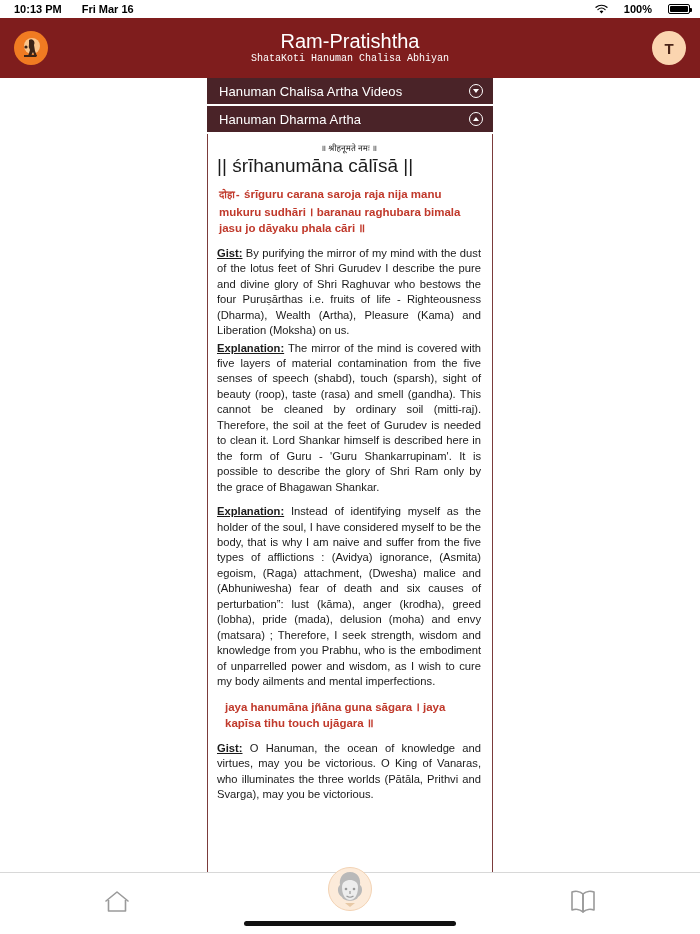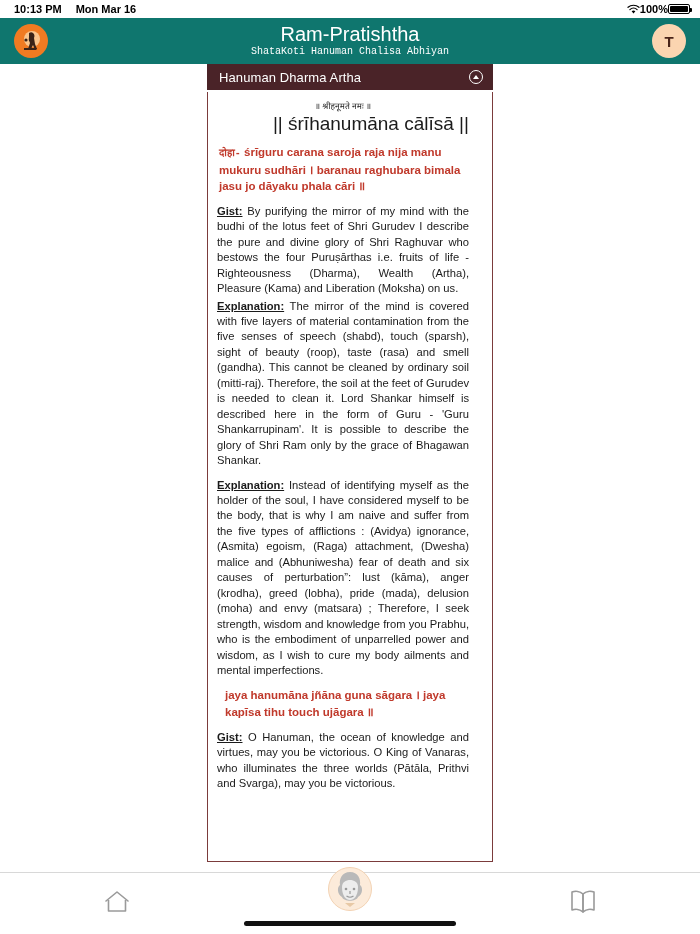--- a/index.html
+++ b/index.html
@@ -12,37 +12,37 @@
   .screen { position: relative; width: 700px; height: 934px; background:#fff; }
 
   
   .statusbar {
     height: 18px; width: 100%;
     display: flex; align-items: center; justify-content: space-between;
     padding: 0 10px 0 14px;
     font-size: 11px; font-weight: bold; color: #000;
     background: #ffffff;
   }
-  .sb-left { display: flex; align-items: center; gap: 14px; }
-  .sb-right { display: flex; align-items: center; gap: 0; }
+  .sb-left { display: flex; align-items: center; gap: 20px; }
+  .sb-right { display: flex; align-items: center; gap: 16px; }
   .wifi-glyph { display:inline-block; width:13px; height:11px; position:relative; }
   .wifi-glyph svg { display:block; }
   .battery {
     width: 22px; height: 10px; border: 1px solid #000; border-radius: 2px;
     position: relative; background: #fff;
   }
   .battery::after{
     content:""; position:absolute; right:-3px; top:3px;
     width:2px; height:4px; background:#000; border-radius:0 1px 1px 0;
   }
   .battery i { display:block; position:absolute; left:1px; top:1px; bottom:1px; width:18px; background:#000; border-radius:1px; }
 
   
   .appbar {
-    height: 46px; background: #0f766e;
+    height: 60px; background: #7f1d1d;
     display: flex; align-items: center; justify-content: space-between;
     padding: 0 14px; position: relative;
   }
   .logo-circle {
     width: 34px; height: 34px; border-radius: 50%;
     background: #F07B22; display:flex; align-items:center; justify-content:center;
     overflow:hidden; flex: 0 0 34px;
   }
   .avatar-circle {
     width: 34px; height: 34px; border-radius: 50%;
@@ -70,24 +70,24 @@
                display:flex; align-items:center; justify-content:center; flex:0 0 14px; }
   .tri-down { width:0;height:0;border-left:3.5px solid transparent;border-right:3.5px solid transparent;border-top:4.5px solid #fff; }
   .tri-up { width:0;height:0;border-left:3.5px solid transparent;border-right:3.5px solid transparent;border-bottom:4.5px solid #fff; }
 
   .panel {
     border: 1px solid #7B3B3B;
     border-top: none;
     background: #ffffff;
     height: calc(100% - 54px - 46px);
     overflow: hidden;
-    padding: 8px 23px 0 9px;
+    padding: 8px 11px 0 9px;
   }
   .invocation { text-align:center; font-size:8.5px; color:#222; margin-bottom: 2px; }
-  .doc-title { text-align:right; font-size:19px; color:#1b1b1b; margin: 2px 0 9px; font-weight:400; }
+  .doc-title { text-align:left; font-size:19px; color:#1b1b1b; margin: 2px 0 9px; font-weight:400; }
 
   .verse {
     color: #C0392B; font-weight: bold; font-size: 11.5px; line-height: 1.45;
     margin: 0 0 9px 0; padding-left: 2px;
   }
   .verse.indent { padding-left: 8px; }
   .verse .dev { font-size: 10px; font-family: Liberation Mono, monospace; }
 
   .para {
     font-size: 11.2px; color: #1a1a1a; line-height: 1.38;
@@ -117,21 +117,21 @@
   .tab-center-wrap { position: relative; width: 64px; height: 46px; }
 </style>
 </head>
 <body>
 
 <div class="screen">
 
   <div class="statusbar">
     <div class="sb-left">
       <span>10:13 PM</span>
-      <span>Mon Mar 16</span>
+      <span>Fri Mar 16</span>
     </div>
     <div class="sb-right">
       <span class="wifi-glyph">
         <svg width="13" height="11" viewBox="0 0 13 11">
           <path d="M6.5 9.6 L4.6 7.2 a3 3 0 0 1 3.8 0 Z" fill="#000"></path>
           <path d="M2.9 5.6 a5.4 5.4 0 0 1 7.2 0" stroke="#000" stroke-width="1.2" fill="none" stroke-linecap="round"></path>
           <path d="M1 3.3 a8.4 8.4 0 0 1 11 0" stroke="#000" stroke-width="1.2" fill="none" stroke-linecap="round"></path>
         </svg>
       </span>
       <span>100%</span>
@@ -154,36 +154,42 @@
     <div class="appbar-titles">
       <div class="app-title">Ram-Pratishtha</div>
       <div class="app-subtitle">ShataKoti Hanuman Chalisa Abhiyan</div>
     </div>
     <div class="avatar-circle">T</div>
   </div>
 
   <div class="content-area">
     <div class="column">
 
+      <div class="accordion-header">
+        <span class="label">Hanuman Chalisa Artha Videos</span>
+        <span class="circ-icon">
+            <span class="tri-down"></span>
+          </span>
+      </div>
 
       <div class="accordion-header">
         <span class="label">Hanuman Dharma Artha</span>
         <span class="circ-icon">
             <span class="tri-up"></span>
           </span>
       </div>
 
       <div class="panel">
         <div class="invocation">॥ श्रीहनूमते नमः ॥</div>
         <div class="doc-title">|| śrīhanumāna cālīsā ||</div>
 
         <div class="block">
           <div class="verse"><span class="dev">दोहा-</span><span> śrīguru carana saroja raja nija manu mukuru sudhāri ।
 baranau raghubara bimala jasu jo dāyaku phala cāri ॥</span></div>
-          <div class="para"><b>Gist:</b><span> By purifying the mirror of my mind with the budhi of the lotus feet of Shri Gurudev I describe the pure and divine glory of Shri Raghuvar who bestows the four Puruṣārthas i.e. fruits of life - Righteousness (Dharma), Wealth (Artha), Pleasure (Kama) and Liberation (Moksha) on us.</span></div>
+          <div class="para"><b>Gist:</b><span> By purifying the mirror of my mind with the dust of the lotus feet of Shri Gurudev I describe the pure and divine glory of Shri Raghuvar who bestows the four Puruṣārthas i.e. fruits of life - Righteousness (Dharma), Wealth (Artha), Pleasure (Kama) and Liberation (Moksha) on us.</span></div>
           <div class="para"><b>Explanation:</b><span> The mirror of the mind is covered with five layers of material contamination from the five senses of speech (shabd), touch (sparsh), sight of beauty (roop), taste (rasa) and smell (gandha). This cannot be cleaned by ordinary soil (mitti-raj). Therefore, the soil at the feet of Gurudev is needed to clean it. Lord Shankar himself is described here in the form of Guru - 'Guru Shankarrupinam'. It is possible to describe the glory of Shri Ram only by the grace of Bhagawan Shankar.</span></div>
         </div>
 
         <div class="block">
           <div class="para"><b>Explanation:</b><span> Instead of identifying myself as the holder of the soul, I have considered myself to be the body, that is why I am naive and suffer from the five types of afflictions : (Avidya) ignorance, (Asmita) egoism, (Raga) attachment, (Dwesha) malice and (Abhuniwesha) fear of death and six causes of perturbation”: lust (kāma), anger (krodha), greed (lobha), pride (mada), delusion (moha) and envy (matsara) ; Therefore, I seek strength, wisdom and knowledge from you Prabhu, who is the embodiment of unparrelled power and wisdom, as I wish to cure my body ailments and mental imperfections.</span></div>
         </div>
 
         <div class="block">
           <div class="verse indent"><span>jaya hanumāna jñāna guna sāgara । jaya kapīsa tihu touch ujāgara ॥</span></div>
           <div class="para"><b>Gist:</b><span> O Hanuman, the ocean of knowledge and virtues, may you be victorious. O King of Vanaras, who illuminates the three worlds (Pātāla, Prithvi and Svarga), may you be victorious.</span></div>

